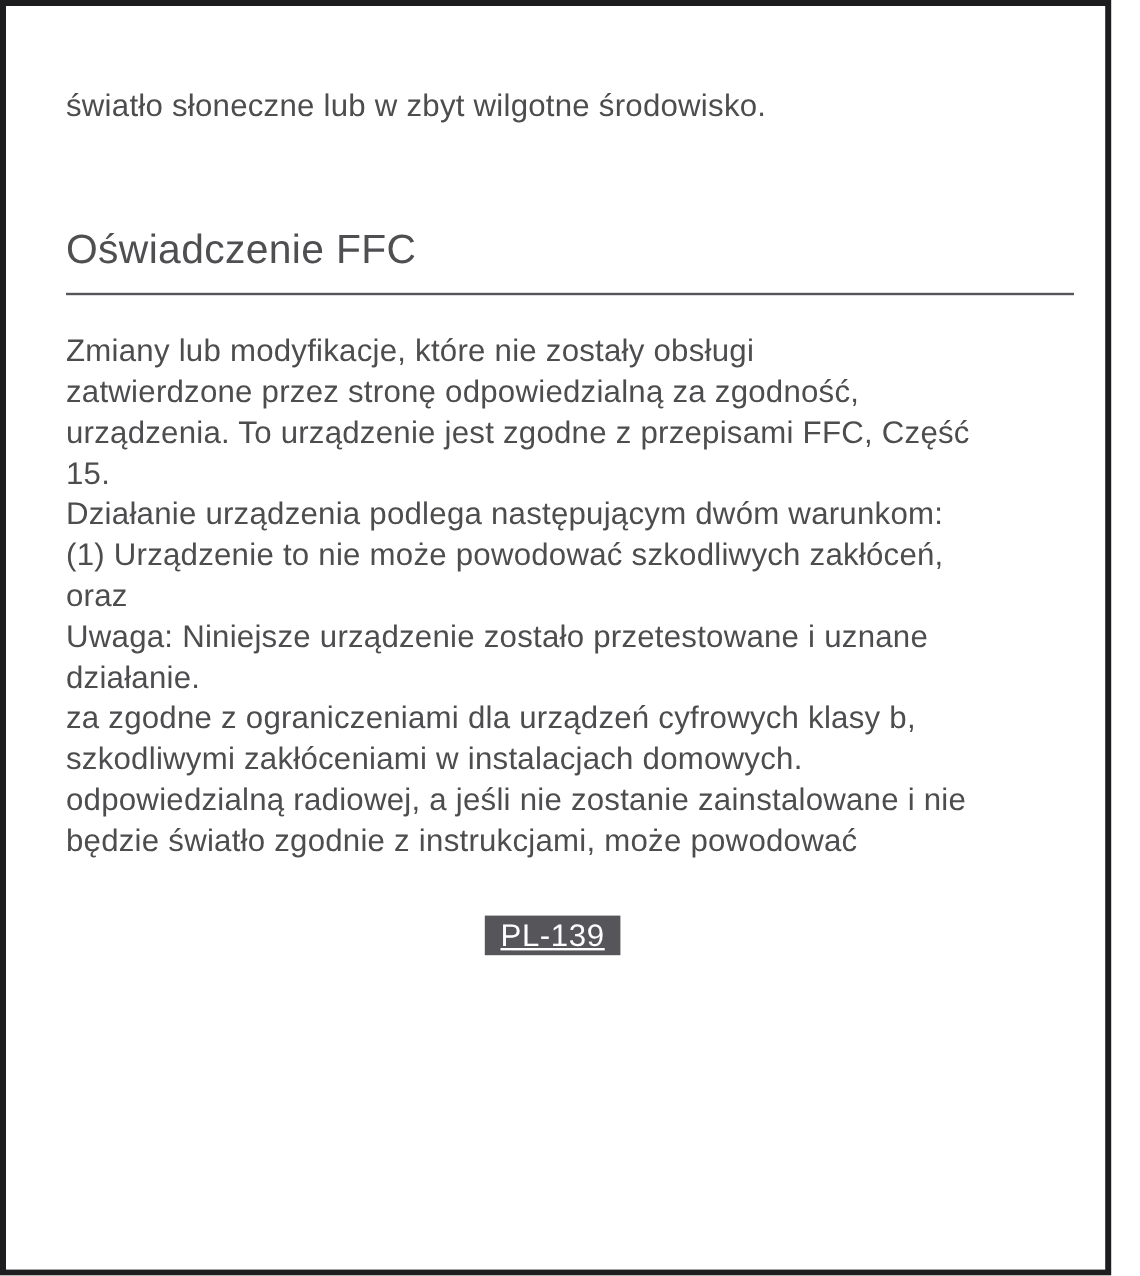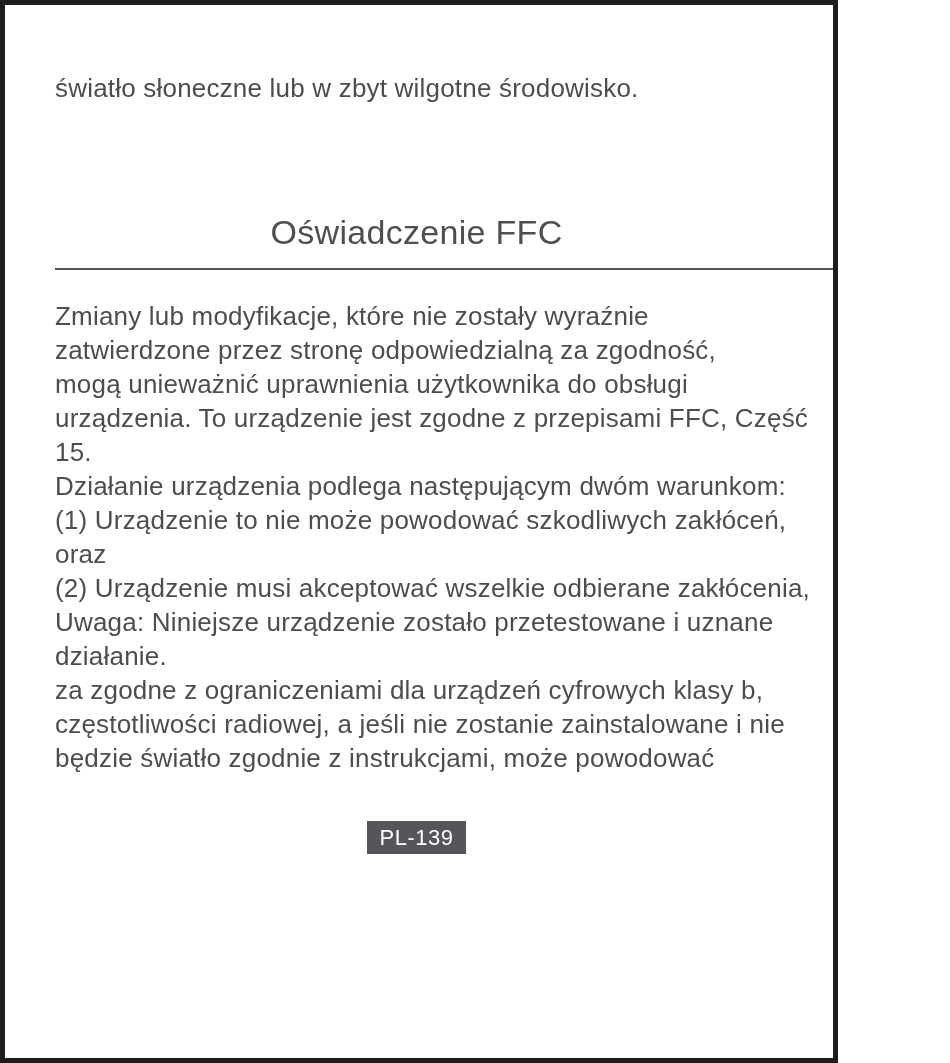--- a/index.html
+++ b/index.html
@@ -2,45 +2,44 @@
 <html><head>
 <meta charset="utf-8">
 <style>
   * { margin: 0; padding: 0; box-sizing: border-box; }
   html, body { width: 950px; height: 1063px; }
   body {
     font-family: "Liberation Sans", "DejaVu Sans", sans-serif;
     background: #ffffff;
   }
   .page {
-    width: 838px;
+    width: 926px;
     height: 1063px;
     background: #ffffff;
     border: 5px solid #1d1d1f;
     overflow: hidden;
     position: relative;
   }
   .content {
     padding: 0 55px 0 50px;
   }
   .intro-line {
     margin-top: 66px;
     font-size: 26px;
     line-height: 34px;
     color: #4d4d4f;
     letter-spacing: 0.2px;
   }
   .section-heading {
-    margin-top: 104px;
+    margin-top: 80px;
     font-size: 34px;
     font-weight: 400;
     line-height: 46px;
     color: #4f4f52;
     letter-spacing: 0.3px;
-    text-align: center;
   }
   .heading-rule {
     border: none;
     border-top: 2px solid #55555a;
     margin-top: 13px;
     width: 840px;
   }
   .body-block {
     margin-top: 29px;
   }
@@ -52,52 +51,52 @@
     white-space: nowrap;
   }
   .footer {
     margin-top: 46px;
     text-align: center;
   }
   .page-badge {
     display: inline-block;
     background: #55555a;
     color: #ffffff;
-    font-size: 22px;
+    font-size: 26px;
     line-height: 33px;
     padding: 0 13px;
     letter-spacing: 0.5px;
+    text-decoration: underline;
   }
 </style>
 </head>
 <body>
 
 <div class="page">
   <div class="content">
 
     <div class="intro-line">światło słoneczne lub w zbyt wilgotne środowisko.</div>
 
     <h1 class="section-heading">Oświadczenie FFC</h1>
 
     <hr class="heading-rule">
 
     <div class="body-block">
-      <div class="body-line">Zmiany lub modyfikacje, które nie zostały wyraźnie</div>
+      <div class="body-line">Zmiany lub modyfikacje, które nie zostały obsługi</div>
       <div class="body-line">zatwierdzone przez stronę odpowiedzialną za zgodność,</div>
-      <div class="body-line">mogą unieważnić uprawnienia użytkownika do obsługi</div>
       <div class="body-line">urządzenia. To urządzenie jest zgodne z przepisami FFC, Część</div>
       <div class="body-line">15.</div>
       <div class="body-line">Działanie urządzenia podlega następującym dwóm warunkom:</div>
       <div class="body-line">(1) Urządzenie to nie może powodować szkodliwych zakłóceń,</div>
       <div class="body-line">oraz</div>
-      <div class="body-line">(2) Urządzenie musi akceptować wszelkie odbierane zakłócenia,</div>
       <div class="body-line">Uwaga: Niniejsze urządzenie zostało przetestowane i uznane</div>
       <div class="body-line">działanie.</div>
       <div class="body-line">za zgodne z ograniczeniami dla urządzeń cyfrowych klasy b,</div>
-      <div class="body-line">częstotliwości radiowej, a jeśli nie zostanie zainstalowane i nie</div>
+      <div class="body-line">szkodliwymi zakłóceniami w instalacjach domowych.</div>
+      <div class="body-line">odpowiedzialną radiowej, a jeśli nie zostanie zainstalowane i nie</div>
       <div class="body-line">będzie światło zgodnie z instrukcjami, może powodować</div>
     </div>
 
     <div class="footer">
       <span class="page-badge">PL-139</span>
     </div>
 
   </div>
 </div>
 

